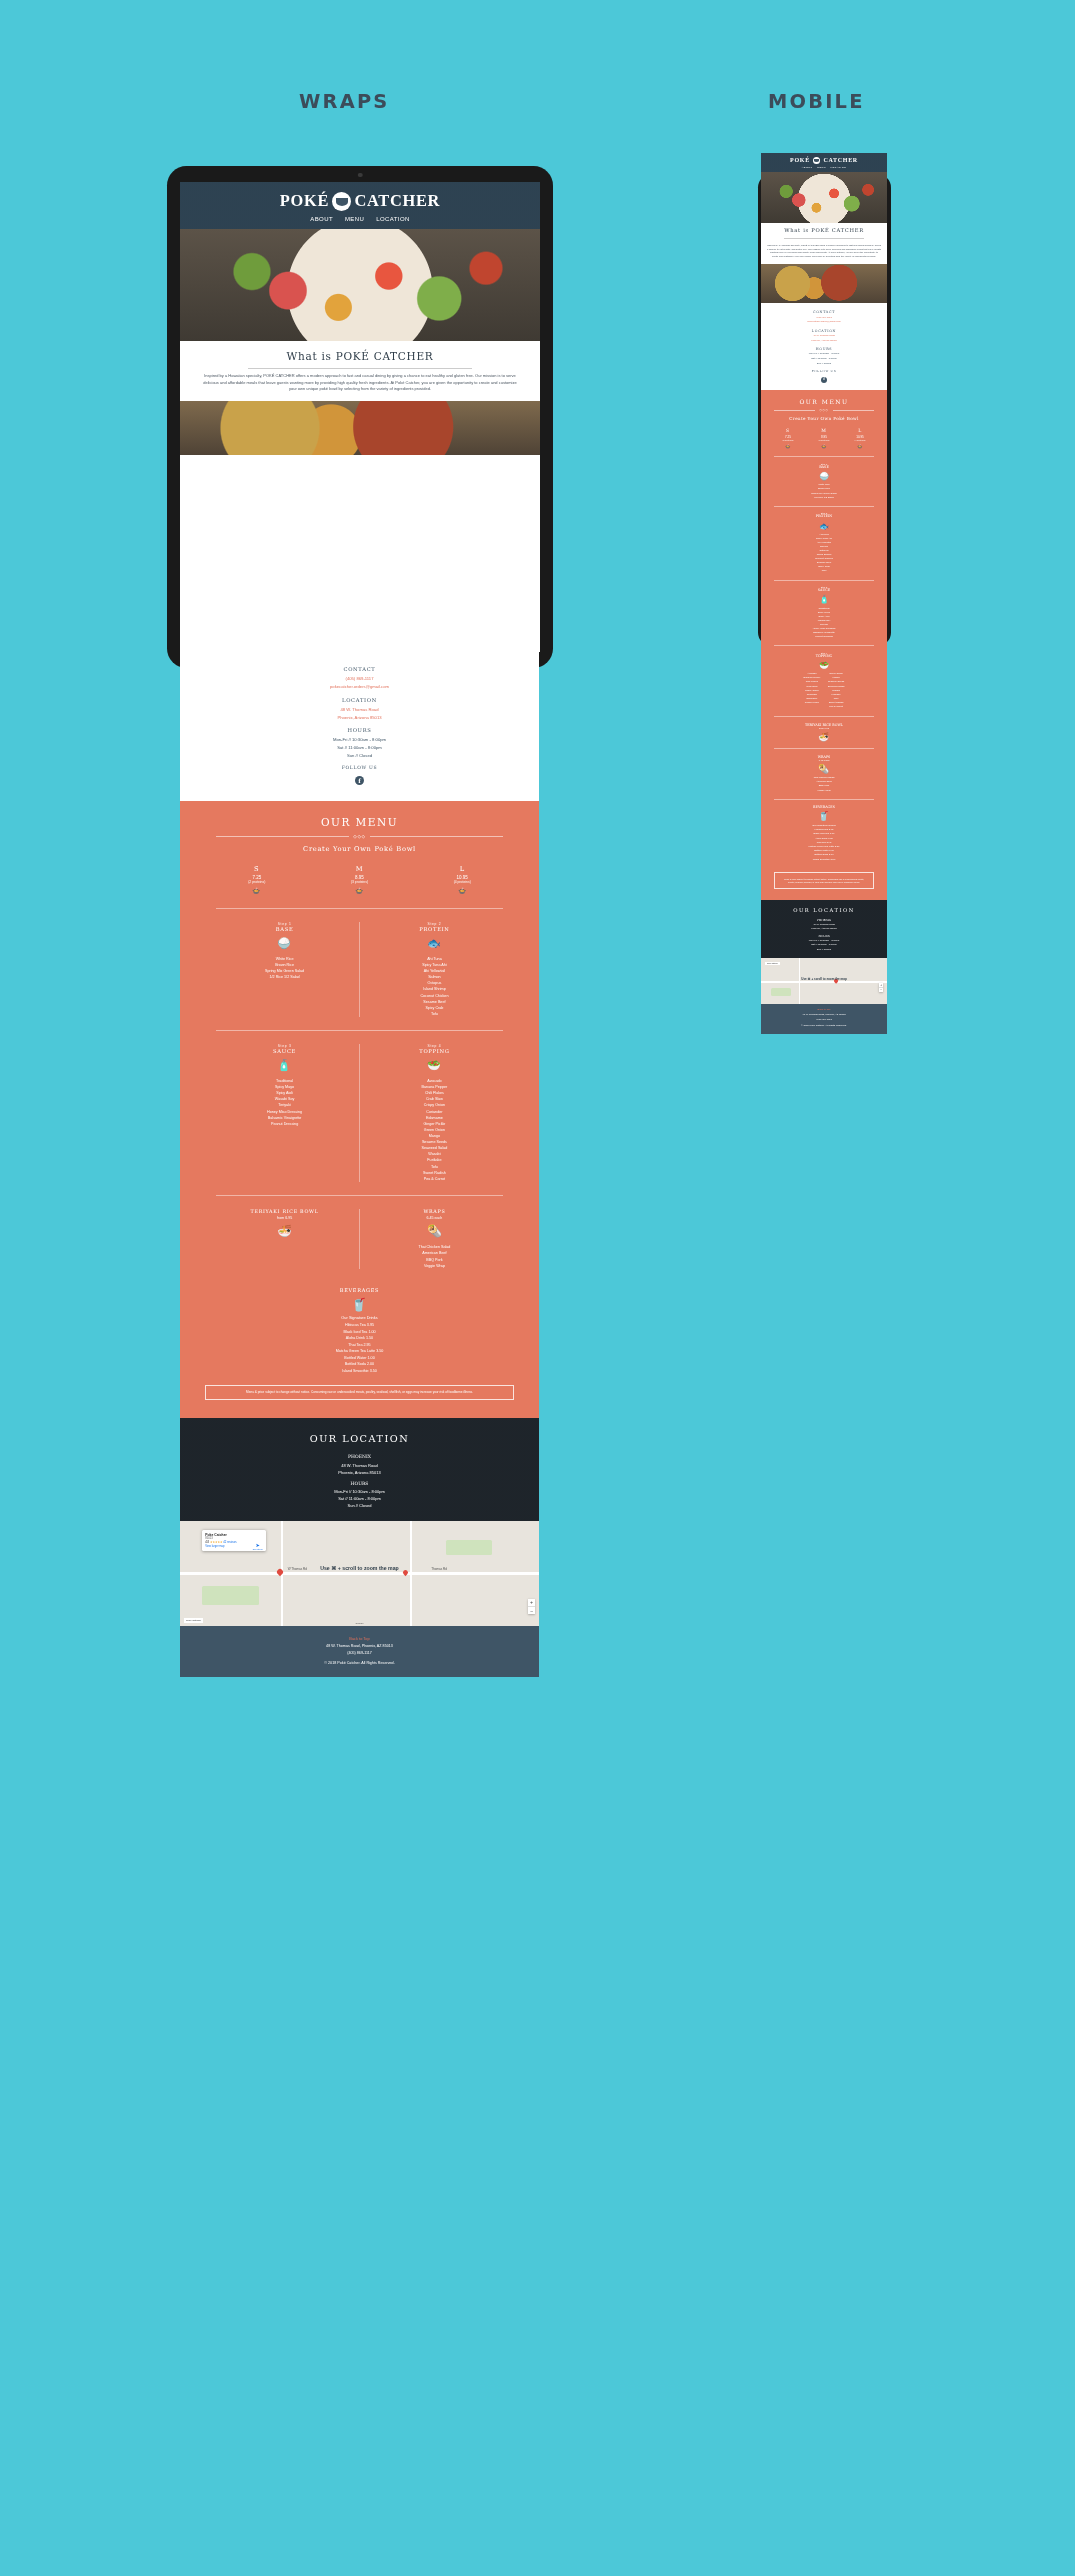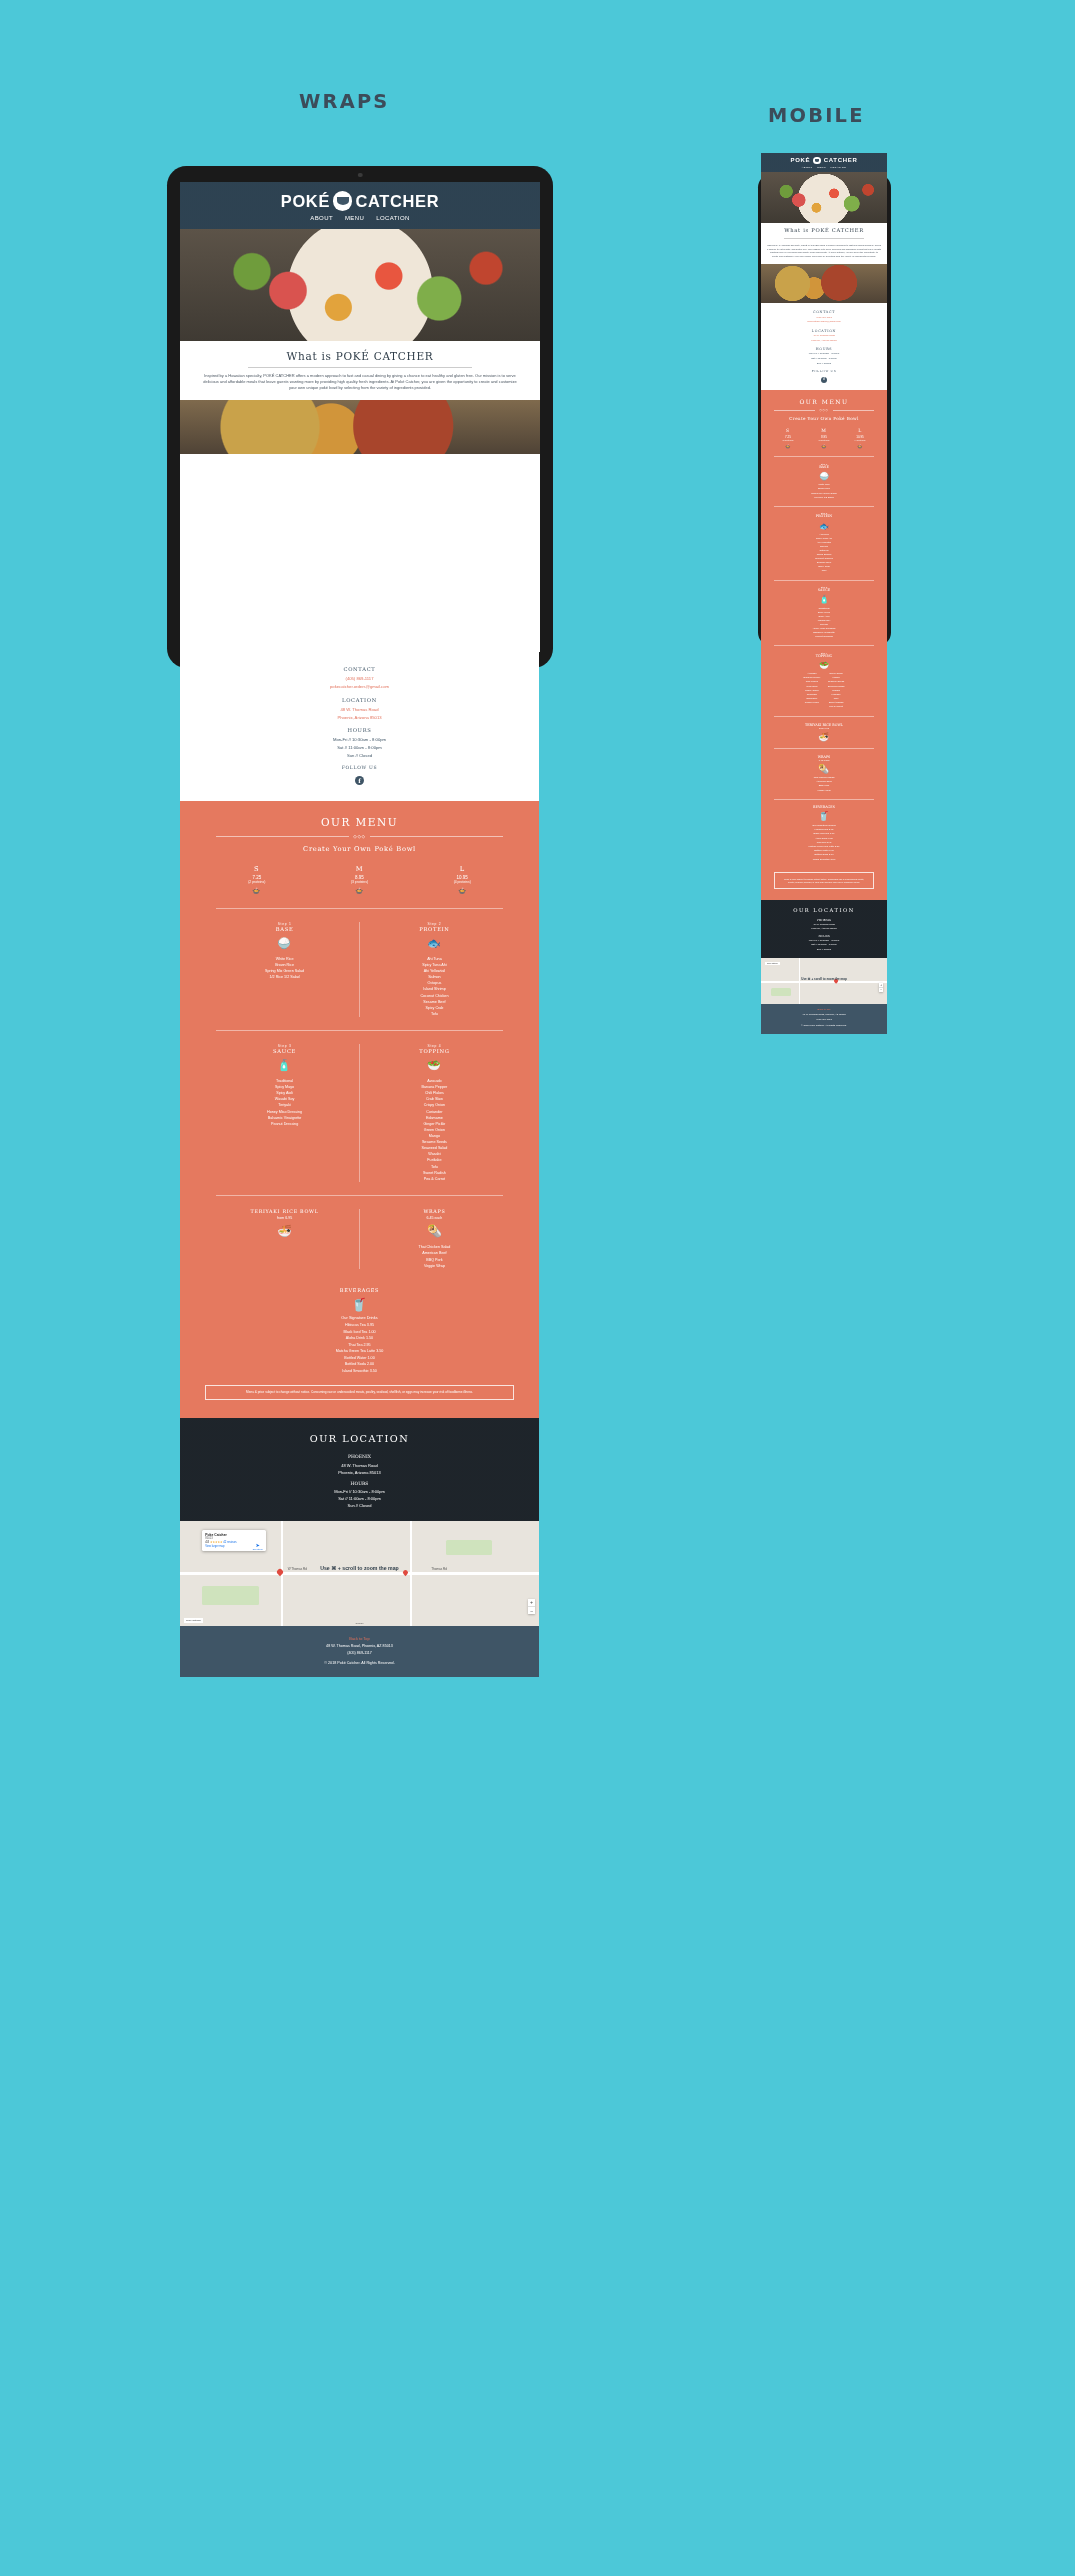--- a/index.html
+++ b/index.html
@@ -13,21 +13,21 @@
   .labels { position: absolute; top: 90px; left: 0; width: 100%; }
   .label {
     position: absolute;
     font-family: "DejaVu Sans", sans-serif;
     font-weight: bold;
     letter-spacing: 2.2px;
     color: #3c4c5a;
     font-size: 19.4px;
   }
   .label.tablet { left: 299px; }
-  .label.mobile { left: 768px; color: #3c4c5a; margin-top: 14px; }
+  .label.mobile { left: 768px; color: #3c4c5a; }
 
   
   .tablet-frame {
     position: absolute;
     left: 167px; top: 166px;
     width: 386px; height: 502px;
     background: #1a1a1a;
     border-radius: 19.4px;
     padding: 16.4px 13.4px;
   }
@@ -71,21 +71,21 @@
   
   .nav {
     background: #3f5566;
     background-image: linear-gradient(rgba(40,60,75,.75), rgba(40,60,75,.75));
     text-align: center;
     padding: 7.5px 0 6px;
     position: relative;
   }
   .logo-wrap { display:flex; align-items:center; justify-content:center; gap:3px; }
   .logo-text {
-    font-family: Liberation Sans, sans-serif;
+    font-family: Liberation Serif, serif;
     color: #fff;
     letter-spacing: 0.7px;
     font-weight: bold;
   }
   .logo-bowl {
     border-radius: 50%;
     background: #fff;
     position: relative;
     display:inline-block;
   }

